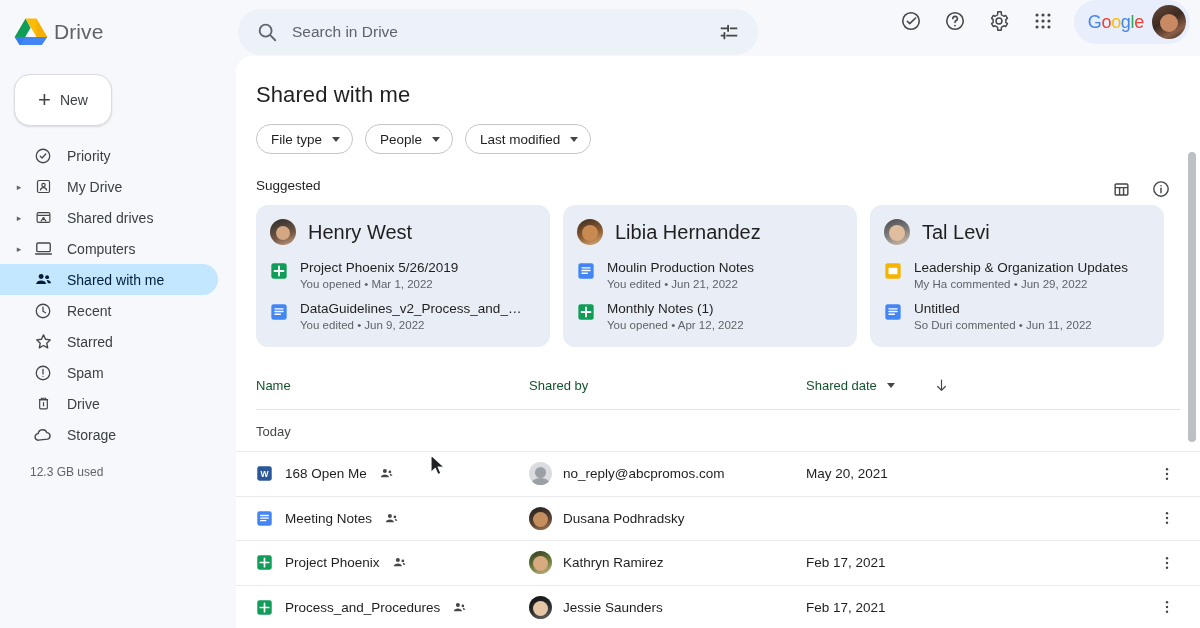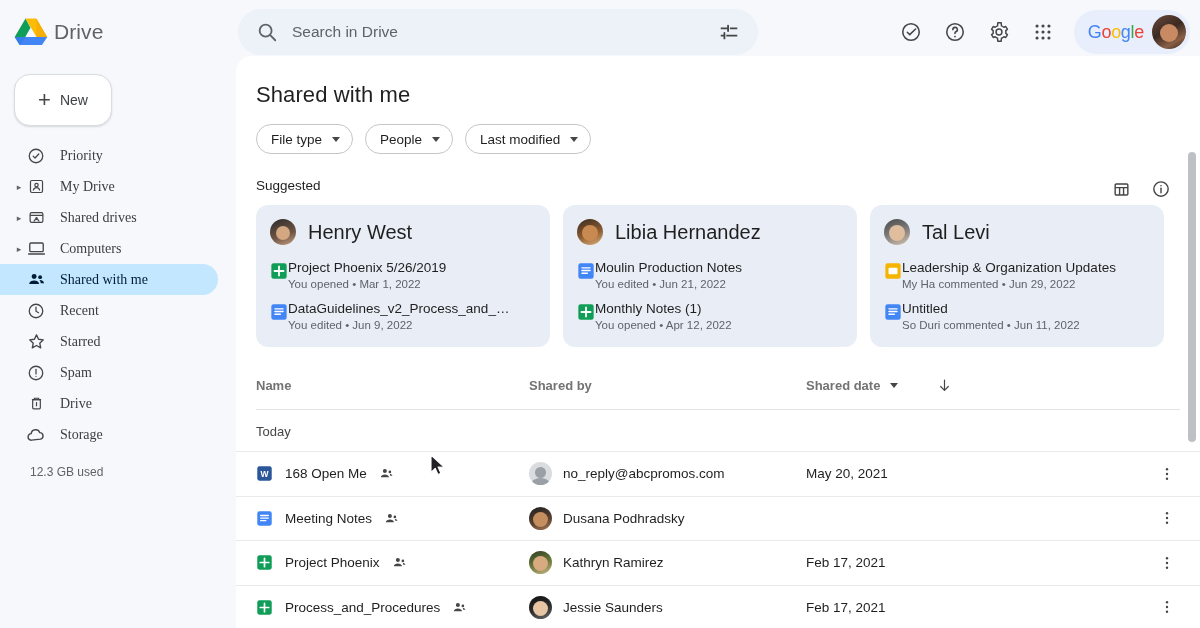--- a/index.html
+++ b/index.html
@@ -34,21 +34,21 @@
   }
   .search-input::placeholder { color: #5f6368; }
   .tune-btn {
     width: 38px; height: 38px; border-radius: 50%;
     display: flex; align-items: center; justify-content: center;
     border: none; background: transparent; cursor: pointer; color: #444746;
   }
 
   .top-actions {
     position: absolute; right: 10px; top: 0; height: 64px;
-    display: flex; align-items: center; gap: 2px;
+    display: flex; gap: 2px;
   }
   .icon-btn {
     width: 42px; height: 42px; border-radius: 50%;
     display: flex; align-items: center; justify-content: center;
     border: none; background: transparent; cursor: pointer; color: #444746;
   }
   .account-chip {
     display: flex; align-items: center; gap: 8px;
     background: #e8eefb; border-radius: 22px; height: 44px;
     padding: 0 4px 0 14px; margin-left: 8px; cursor: pointer;
@@ -75,23 +75,23 @@
     background: #fff; border: 1px solid #dadce0; border-radius: 16px;
     display: flex; align-items: center; justify-content: center; gap: 9px;
     box-shadow: 0 1px 2px rgba(60,64,67,.18); cursor: pointer;
   }
   .new-btn .plus { font-size: 22px; color: #444746; line-height: 1; }
   .new-btn .lbl { font-size: 14px; color: #3c4043; font-weight: 500; }
 
   .nav { margin-top: 14px; }
   .nav-item {
     position: relative; display: flex; align-items: center;
-    height: 31px; margin: 0 18px 0 0; padding-left: 26px;
+    height: 31px; margin: 0 18px 0 0; padding-left: 33px;
     border-radius: 0 16px 16px 0; cursor: pointer;
-    font-size: 14px; color: #3c4043; font-family: Liberation Serif, serif;
+    font-size: 14px; color: #3c4043;
   }
   .nav-item.active { background: #c2e7ff; color: #001d35; font-weight: 500; }
   .nav-item .caret {
     position: absolute; left: 14px; width: 10px; height: 10px;
     color: #5f6368; display: flex; align-items: center; justify-content: center;
     font-size: 9px;
   }
   .nav-item .nicon {
     width: 20px; height: 20px; flex: 0 0 auto; margin-right: 14px;
     display: flex; align-items: center; justify-content: center; color: #444746;
@@ -127,34 +127,34 @@
   .suggested-label { font-size: 13.5px; color: #1f1f1f; padding: 24px 0 0 20px; font-weight: 500;}
 
   .cards { display: flex; gap: 13px; padding: 12px 0 0 20px; }
   .card {
     width: 294px; background: #e9eef6; border-radius: 12px; padding: 14px 14px 16px 14px;
     cursor: pointer;
   }
   .card-head { display: flex; align-items: center; gap: 12px; margin-bottom: 14px; }
   .c-avatar { width: 26px; height: 26px; border-radius: 50%; flex: 0 0 auto; position: relative; overflow: hidden; }
   .c-name { font-size: 20px; color: #1f1f1f; }
-  .card-row { display: flex; align-items: flex-start; gap: 0; margin-top: 10px; }
+  .card-row { display: flex; align-items: flex-start; gap: 12px; margin-top: 10px; }
   .card-row:first-of-type { margin-top: 0; }
   .fileicon { width: 18px; height: 18px; flex: 0 0 auto; margin-top: 3px; }
   .cr-title {
     font-size: 13.5px; color: #1f1f1f; line-height: 17px;
     white-space: nowrap; overflow: hidden; text-overflow: ellipsis; max-width: 228px;
   }
   .cr-sub { font-size: 11.5px; color: #5f6368; margin-top: 2px; }
 
   
   .table { margin-top: 22px; }
   .t-head {
     display: flex; align-items: center; height: 32px;
-    padding: 0 20px 0 20px; font-size: 13px; color: #737373; font-weight: 700;
+    padding: 0 20px 0 20px; font-size: 13px; color: #14532d; font-weight: 400;
   }
   .col-name { width: 273px; }
   .col-by { width: 277px; }
   .col-date { display: flex; align-items: center; gap: 10px; }
   .sort-caret { width: 0;height:0;border-left:4px solid transparent;border-right:4px solid transparent;border-top:5px solid #444746; }
   .arrow-down { margin-left: 28px; color:#444746; display:flex; }
   .divider { height: 1px; background: #e3e3e3; margin: 8px 20px 0 20px; }
 
   .group-label { font-size: 13px; color: #444746; padding: 14px 0 12px 20px; }
   .row {

